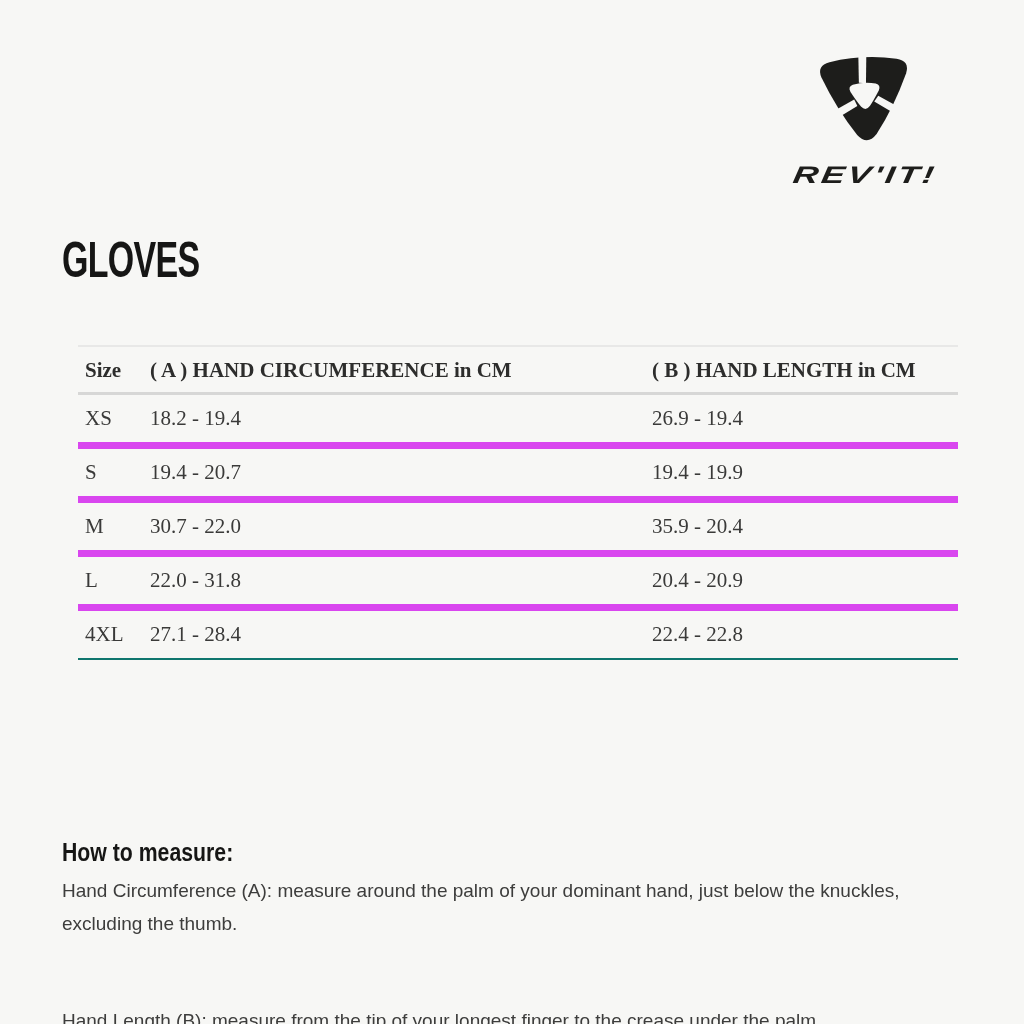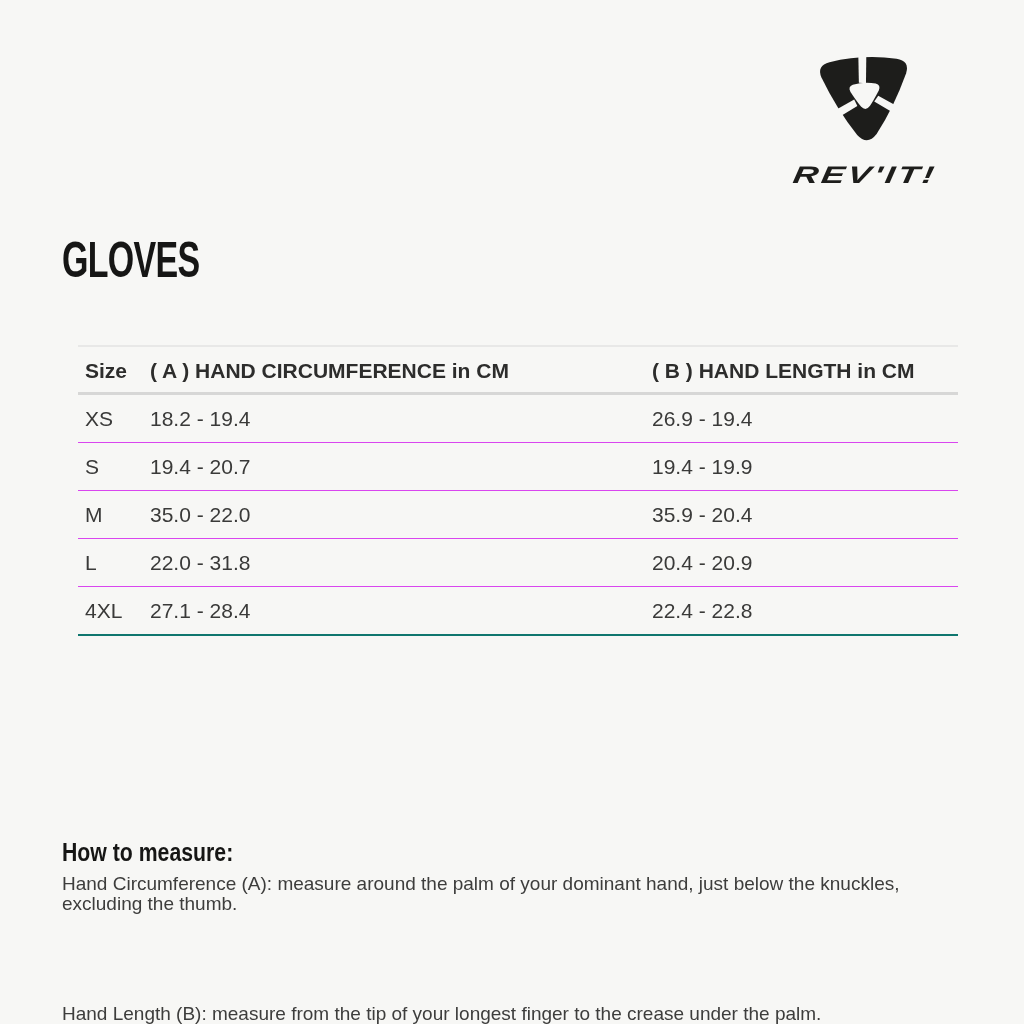--- a/index.html
+++ b/index.html
@@ -45,41 +45,42 @@
     white-space: nowrap;
   }
 
   
   table.size-chart {
     position: absolute;
     left: 78px; top: 345px;
     width: 880px;
     border-collapse: collapse;
     border-top: 2px solid #e8e8e7;
+    font-family: Liberation Serif, serif;
   }
   table.size-chart col.c-size { width: 72px; }
   table.size-chart col.c-circ { width: 500px; }
   table.size-chart th {
     text-align: left;
     font-size: 21px;
     font-weight: bold;
     color: #2d2d2c;
     line-height: 23px;
     padding: 12px 0 10px 0;
     border-bottom: 3px solid #d7d7d6;
     white-space: nowrap;
   }
   table.size-chart th:first-child { padding-left: 7px; }
   table.size-chart th:last-child { padding-left: 2px; }
   table.size-chart td {
     font-size: 21px;
     color: #3a3a39;
     line-height: 23px;
     padding: 12px 0 12px 0;
-    border-bottom: 1px solid #d946ef;
+    border-bottom: 7px solid #d946ef;
     white-space: nowrap;
   }
   table.size-chart td:first-child { padding-left: 7px; }
   table.size-chart td:last-child { padding-left: 2px; }
   table.size-chart tr:last-child td { border-bottom: 2px solid #0f766e; }
 
   
   .htm-heading {
     position: absolute;
     left: 62px; top: 838px;
@@ -88,21 +89,21 @@
     color: #161615;
     transform: scaleX(0.85);
     transform-origin: left top;
     white-space: nowrap;
   }
   .htm-p1, .htm-p2 {
     position: absolute;
     left: 62px;
     width: 870px;
     font-size: 19px;
-    line-height: 20px;
+    line-height: 33px;
     color: #3d3d3c;
   }
   .htm-p1 { top: 874px; }
   .htm-p2 { top: 1004px; }
 </style>
 </head>
 <body>
 
 <div class="brand">
   <svg width="106" height="101" viewBox="0 0 120 114" aria-hidden="true">
@@ -140,21 +141,21 @@
         <td>18.2 - 19.4</td>
         <td>26.9 - 19.4</td>
       </tr>
       <tr>
         <td>S</td>
         <td>19.4 - 20.7</td>
         <td>19.4 - 19.9</td>
       </tr>
       <tr>
         <td>M</td>
-        <td>35.0 - 22.0</td>
+        <td>30.7 - 22.0</td>
         <td>35.9 - 20.4</td>
       </tr>
       <tr>
         <td>L</td>
         <td>22.0 - 31.8</td>
         <td>20.4 - 20.9</td>
       </tr>
       <tr>
         <td>4XL</td>
         <td>27.1 - 28.4</td>

